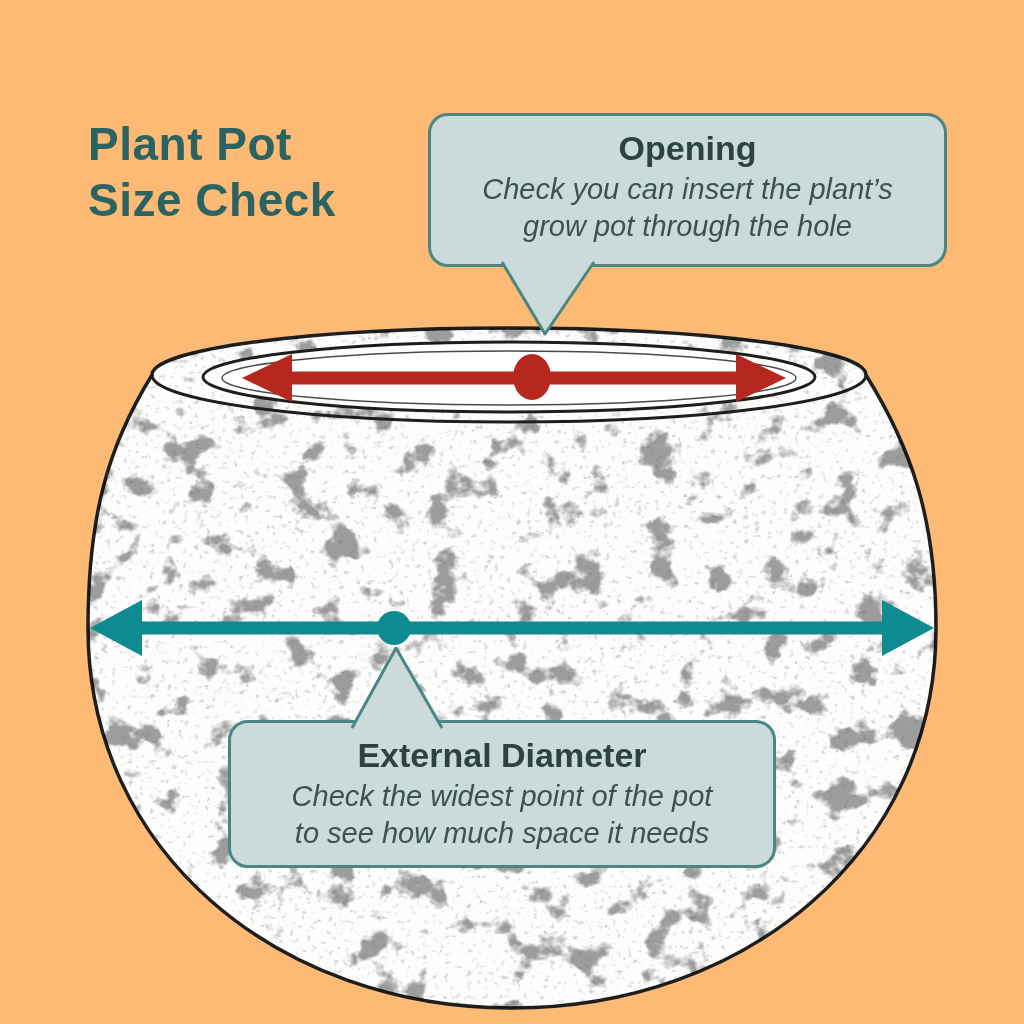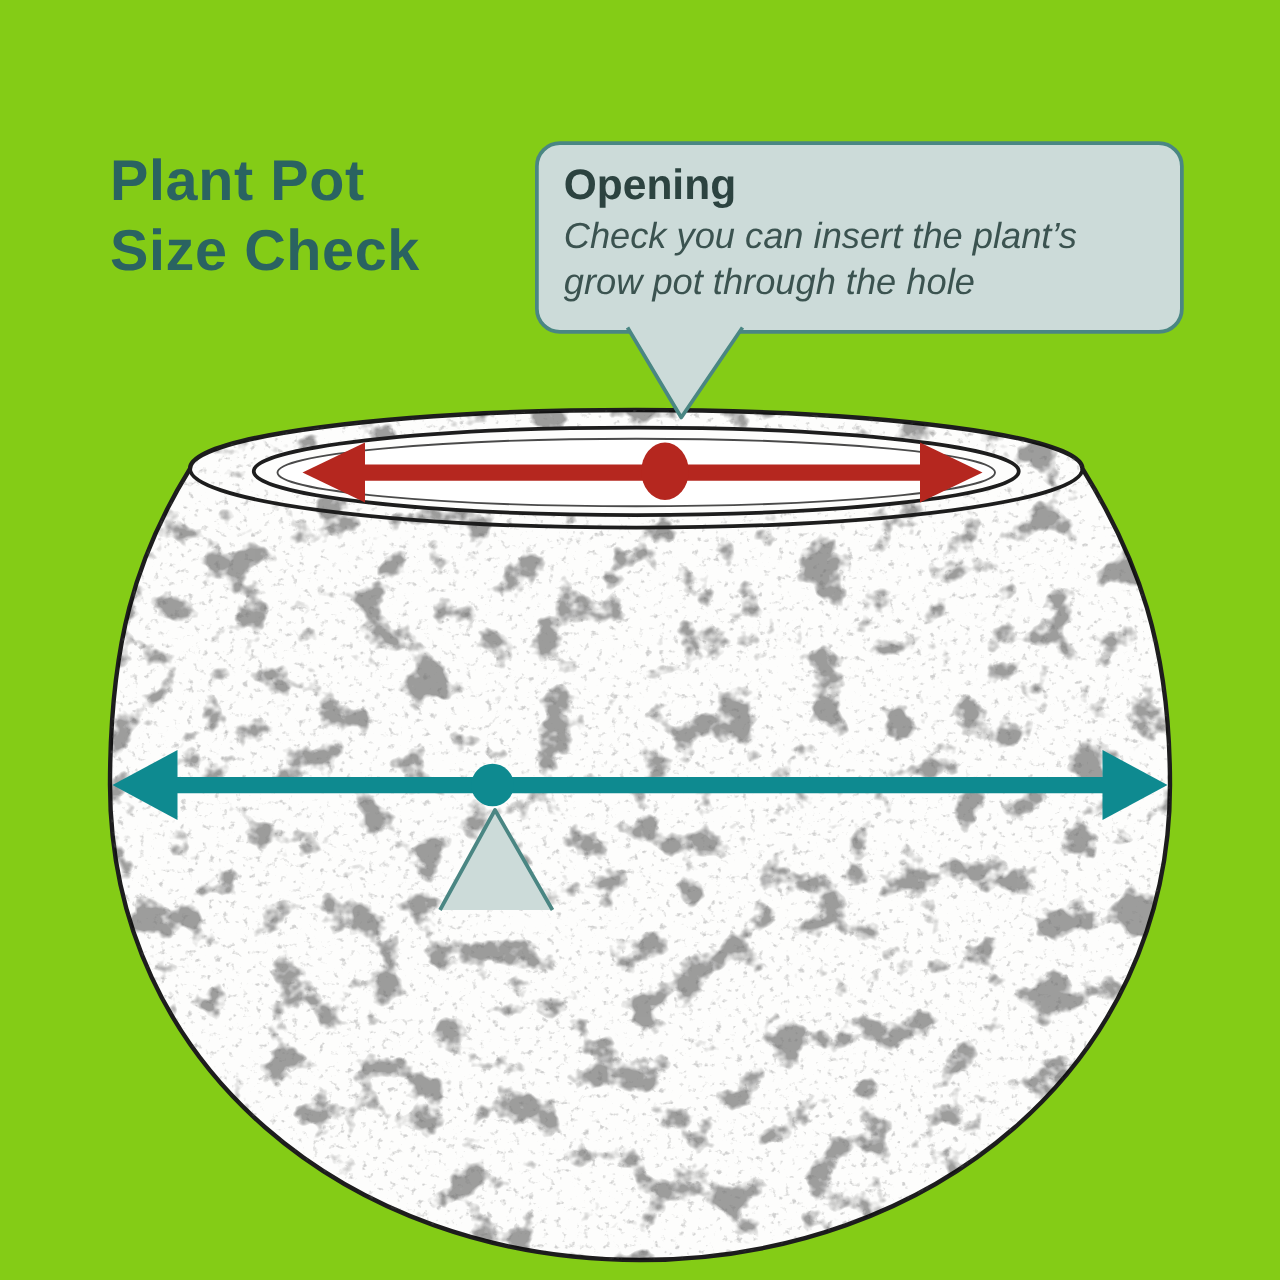--- a/index.html
+++ b/index.html
@@ -1,31 +1,32 @@
 <!DOCTYPE html>
 <html><head>
 <meta charset="utf-8">
 <style>
   html,body{margin:0;padding:0;background:#ffffff;}
   .canvas{
-    position:relative;width:1024px;height:1024px;background:#84cc16;overflow:hidden;
+    position:relative;width:1024px;height:1024px;background:#fdba74;overflow:hidden;
     font-family:"Liberation Sans","DejaVu Sans",sans-serif;
   }
   .art,.tails{position:absolute;left:0;top:0;width:1024px;height:1024px;}
   .art{z-index:1;}
   .tails{z-index:3;pointer-events:none;}
   .title{
     position:absolute;left:88px;top:116px;z-index:2;
     font-size:46px;font-weight:800;color:#2a6361;line-height:1.22;
     white-space:pre-line;letter-spacing:.5px;
   }
   .callout{
     position:absolute;z-index:2;box-sizing:border-box;
     background:#ccdbd9;border:3px solid #4a8683;border-radius:20px;
     padding:13px 20px;
+    text-align:center;
   }
   .callout-opening{left:428px;top:113px;width:519px;height:154px;}
   .callout-external{left:228px;top:720px;width:548px;height:148px;}
   .callout-heading{font-size:34px;font-weight:700;color:#2c4340;}
   .callout-body{font-size:29px;color:#3b5350;line-height:1.28;margin-top:3px;white-space:pre-line;font-style:italic;}
 </style>
 </head>
 <body>
 
 <div class="canvas">
@@ -74,19 +75,24 @@
 
   <div class="title">Plant Pot
 Size Check</div>
 
   <div class="callout callout-opening">
     <div class="callout-heading">Opening</div>
     <div class="callout-body">Check you can insert the plant’s
 grow pot through the hole</div>
   </div>
 
+  <div class="callout callout-external">
+    <div class="callout-heading">External Diameter</div>
+    <div class="callout-body">Check the widest point of the pot
+to see how much space it needs</div>
+  </div>
 
   <svg class="tails" viewBox="0 0 1024 1024" aria-hidden="true">
     <path d="M502,262 L545,334 L594,262" fill="#ccdbd9" stroke="#4a8683" stroke-width="3" stroke-linejoin="round"></path>
     <path d="M352,728 L396,648 L442,728" fill="#ccdbd9" stroke="#4a8683" stroke-width="3" stroke-linejoin="round"></path>
   </svg>
 
 </div>
 
 </body></html>

